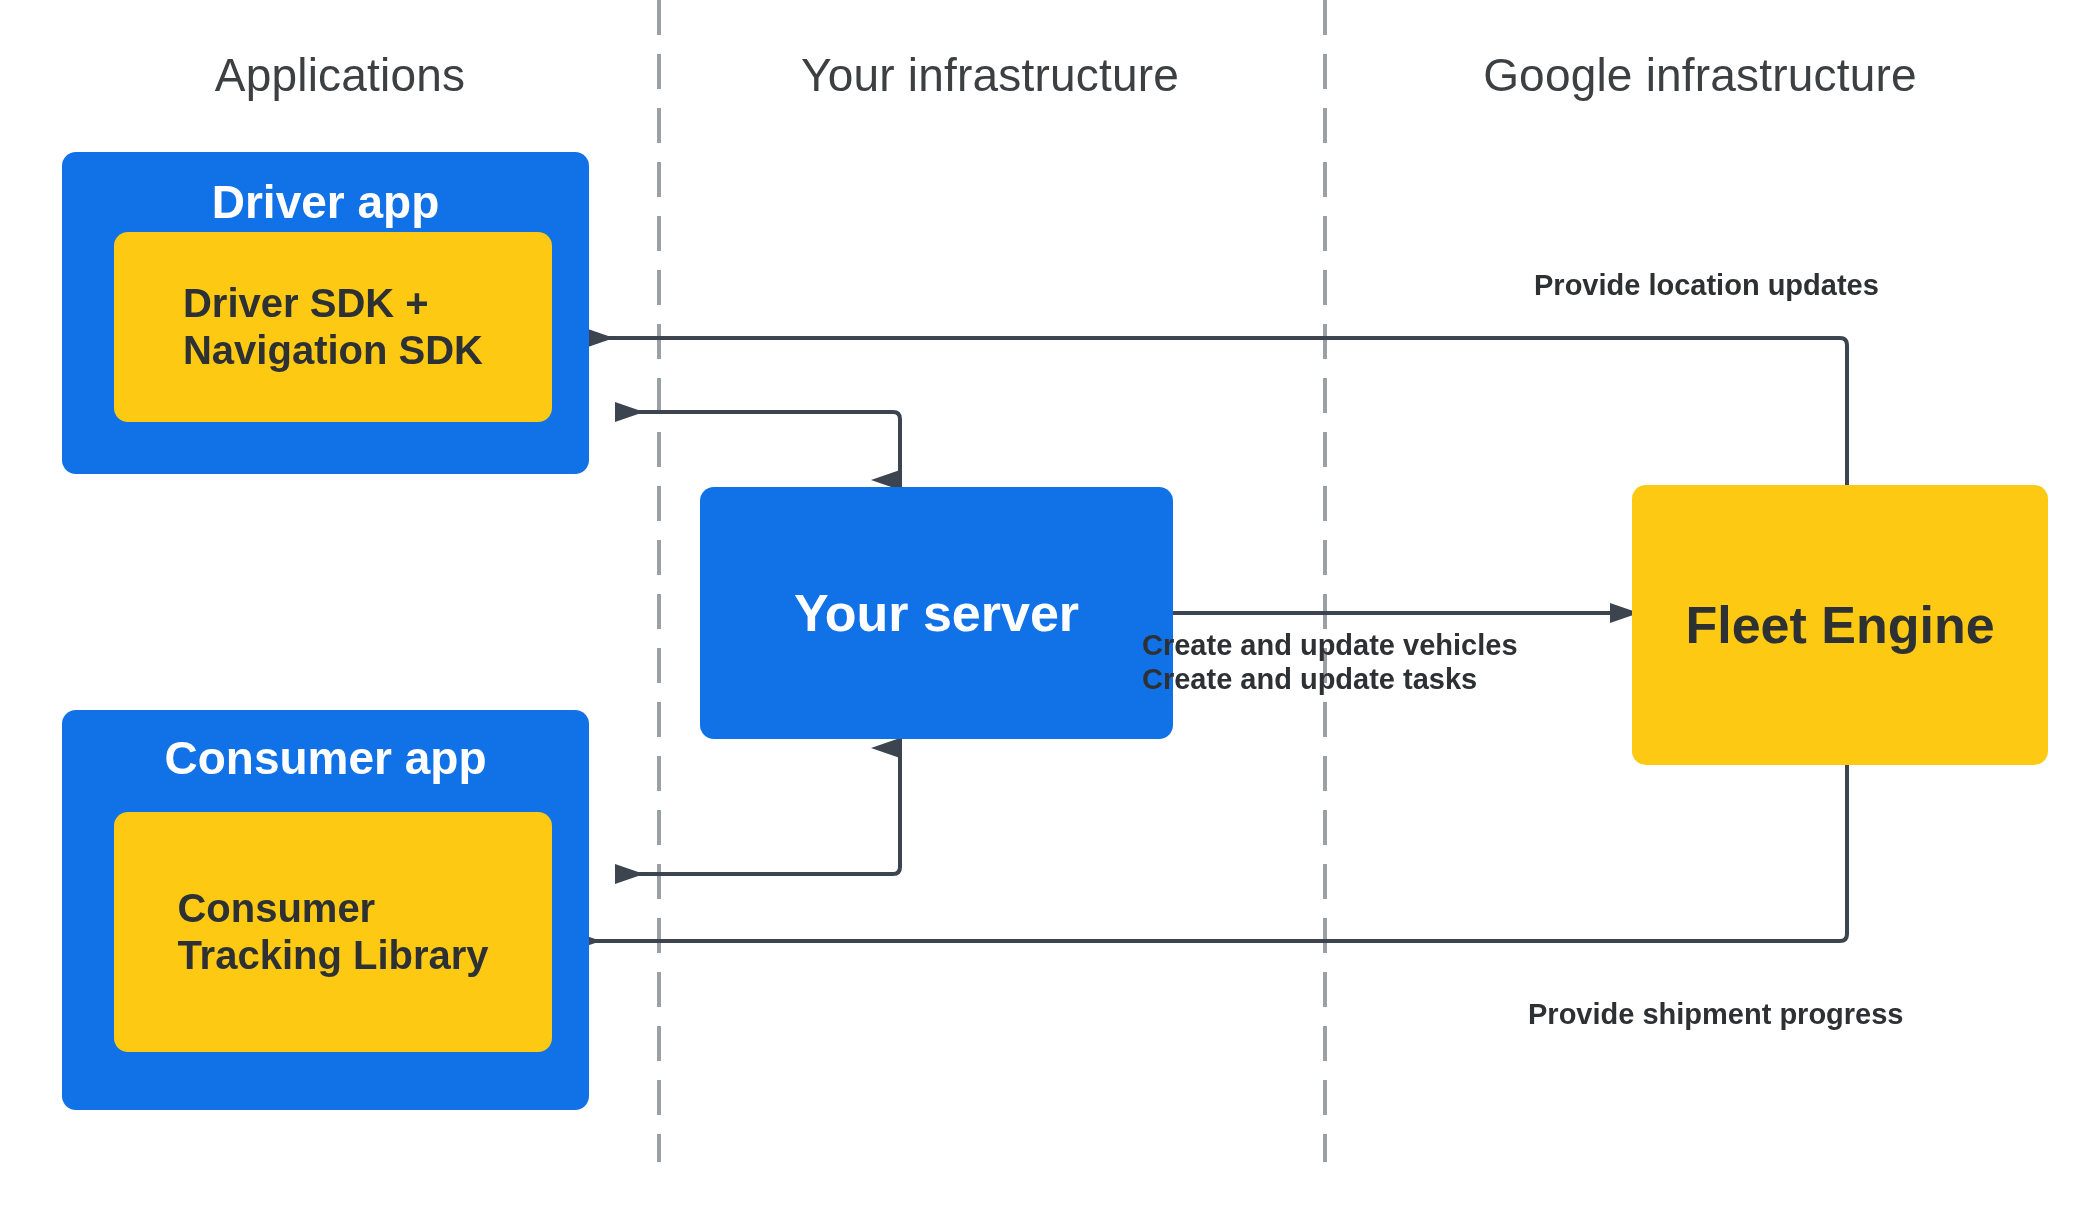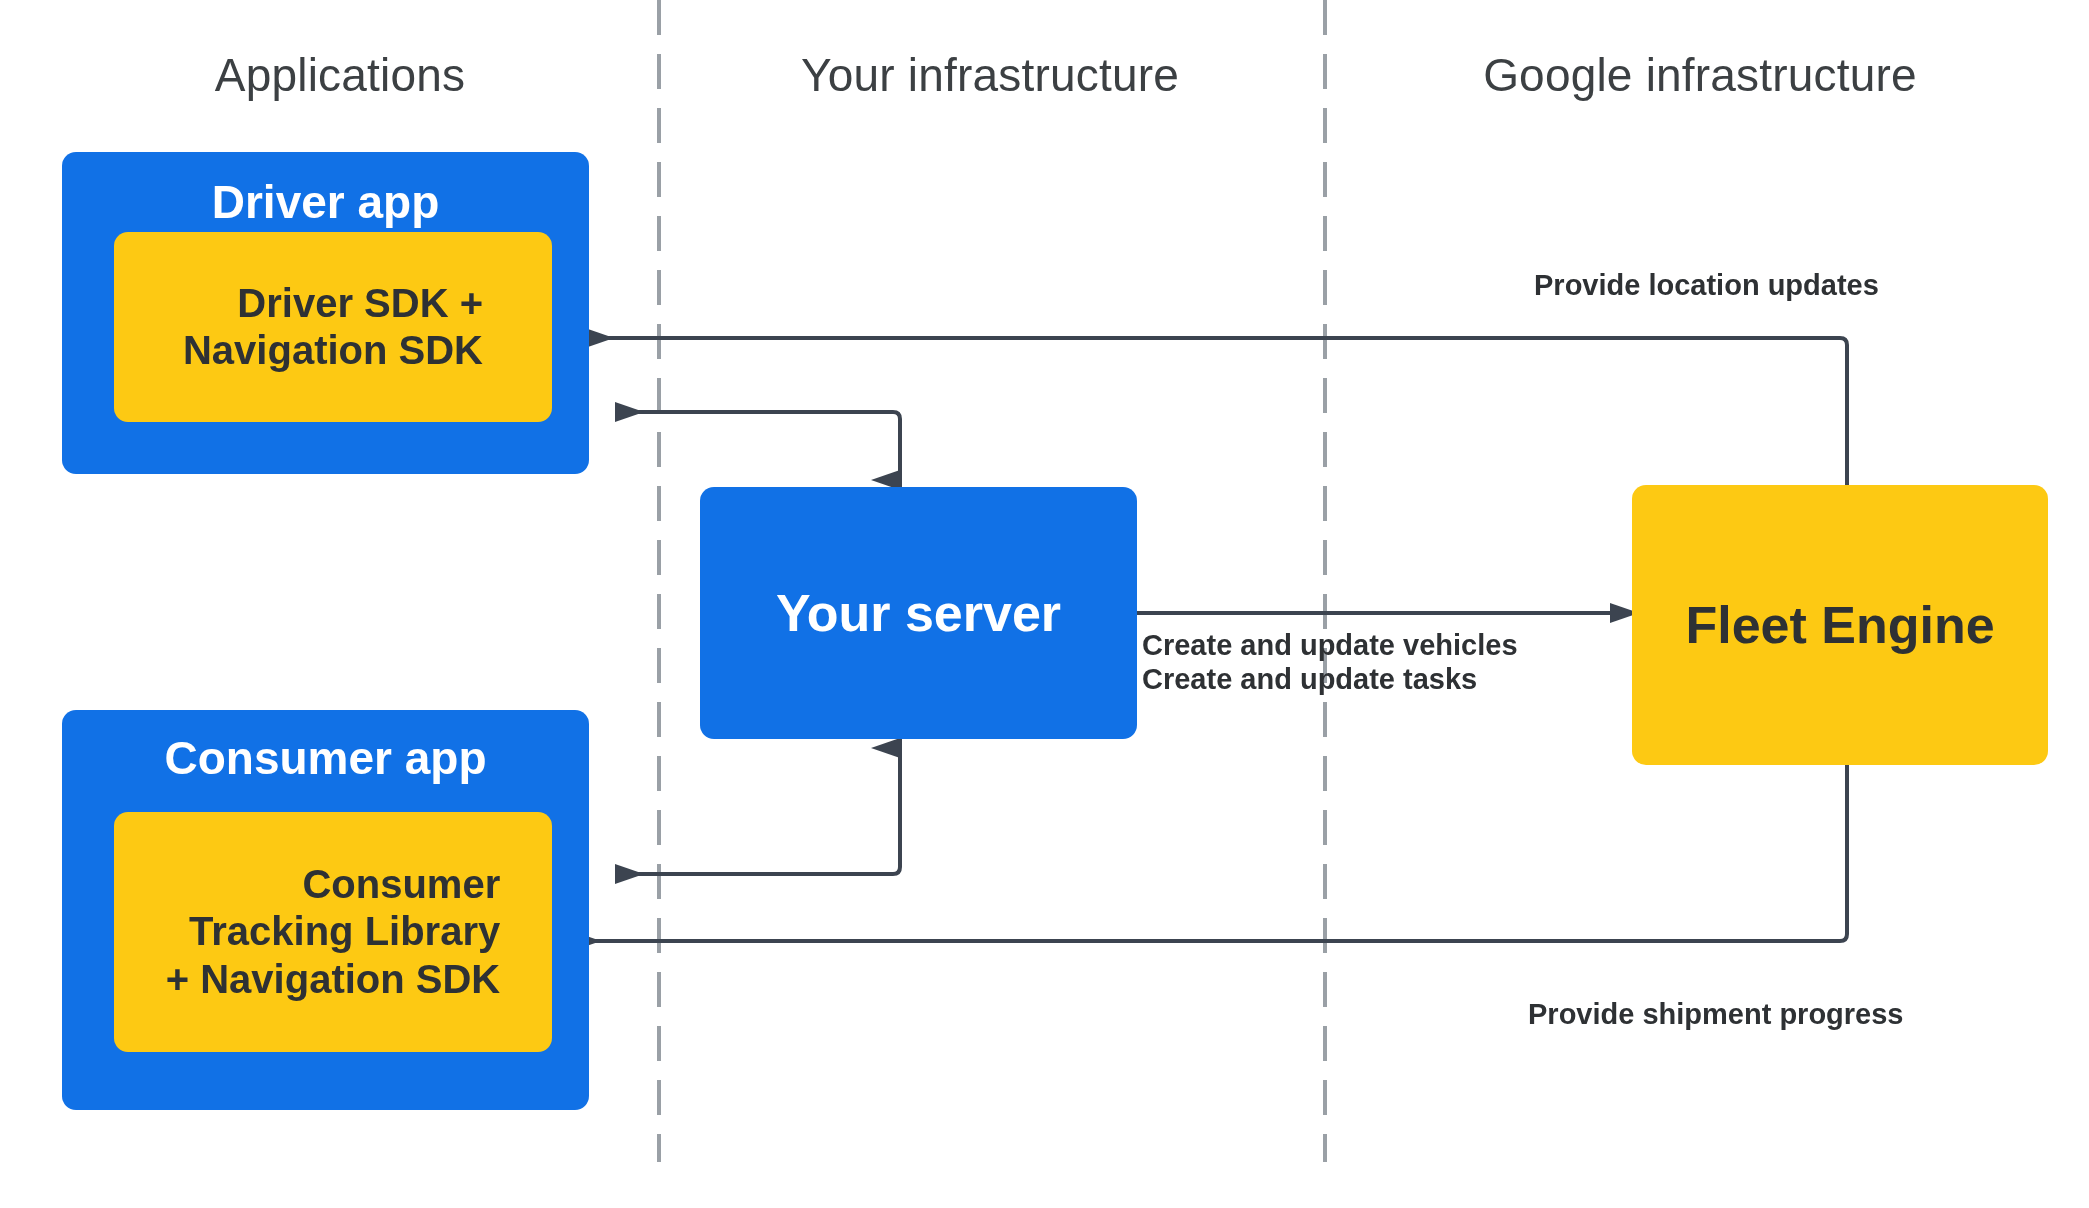--- a/index.html
+++ b/index.html
@@ -67,38 +67,38 @@
     display: flex;
     align-items: center;
     justify-content: center;
     box-sizing: border-box;
   }
   .sdk-text {
     color: #2e3134;
     font-weight: bold;
     font-size: 40px;
     line-height: 1.18;
-    text-align: right;
+    text-align: left;
     padding: 0 10px;
   }
 
   
   #driver-app { left: 62px; top: 152px; width: 527px; height: 322px; }
   #driver-app-title { top: 26px; text-align: center; }
   #driver-sdk-box { left: 52px; top: 80px; width: 438px; height: 190px; }
 
   
   #consumer-app { left: 62px; top: 710px; width: 527px; height: 400px; }
   #consumer-app-title { top: 24px; }
   #consumer-sdk-box { left: 52px; top: 102px; width: 438px; height: 240px; }
 
   
   #your-server {
     position: absolute;
-    left: 700px; top: 487px; width: 437px; height: 252px;
+    left: 700px; top: 487px; width: 473px; height: 252px;
     background: #1171E6;
     border-radius: 14px;
     display: flex;
     align-items: center;
     justify-content: center;
   }
   #your-server-label {
     color: #ffffff;
     font-weight: bold;
     font-size: 52px;
@@ -201,21 +201,20 @@
       </div>
     </div>
   </div>
 
   <div class="app-box" id="consumer-app">
     <div class="app-title" id="consumer-app-title">Consumer app</div>
     <div class="sdk-box" id="consumer-sdk-box">
       <div class="sdk-text">
         <div>Consumer</div>
         <div>Tracking Library</div>
-        <div>+ Navigation SDK</div>
       </div>
     </div>
   </div>
 
   <div id="your-server">
     <div id="your-server-label">Your server</div>
   </div>
 
   <div id="fleet-engine">
     <div id="fleet-engine-label">Fleet Engine</div>

